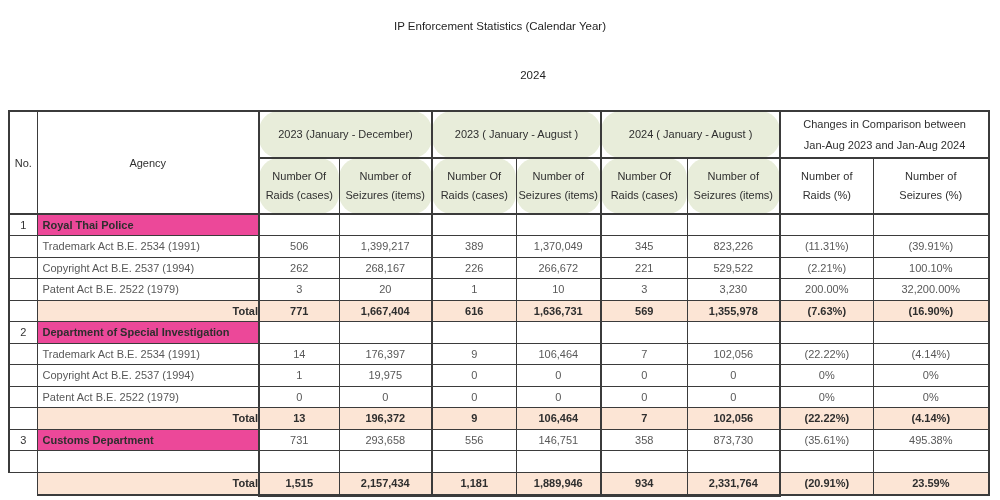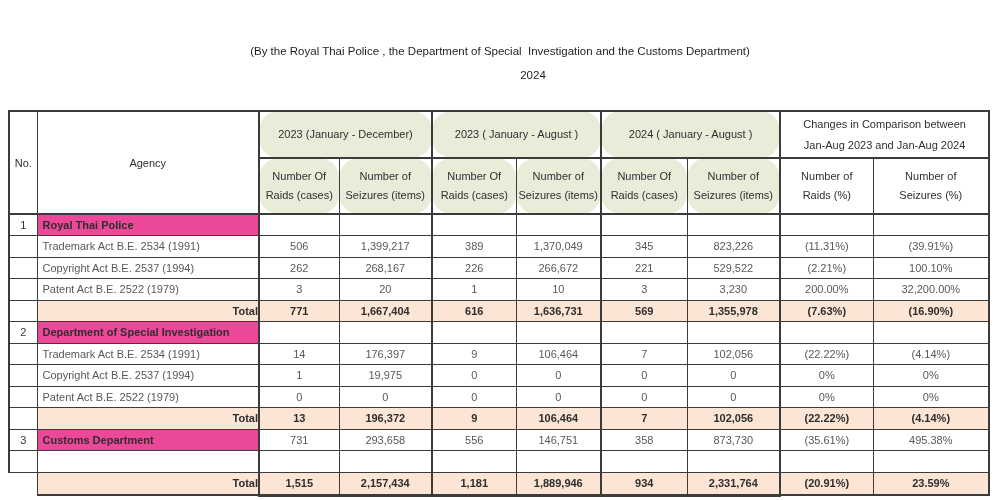--- a/index.html
+++ b/index.html
@@ -44,21 +44,21 @@
   .row-total .no-cell{background:#ffffff;font-weight:normal;}
   .row-total .agency-cell, .row-grand .agency-cell{text-align:right;padding-left:0;}
   .grand-no{background:#ffffff !important;border-left-style:hidden;border-bottom-style:hidden;}
   .thick-bottom{border-bottom-width:3px;}
 </style>
 </head>
 <body>
 
 <div class="page">
 
-  <div class="title-line" id="title2">(By the Royal Thai Police , the Department of Special  Investigation and the Customs Department)</div>
+  <div class="title-line" id="title1">IP Enforcement Statistics (Calendar Year)</div>
   <div class="title-line" id="title3">2024</div>
 
   <table class="stats">
     <colgroup>
       <col style="width:28px">
         <col style="width:222px">
       <col style="width:80px">
         <col style="width:93px">
       <col style="width:84px">
         <col style="width:85px">

